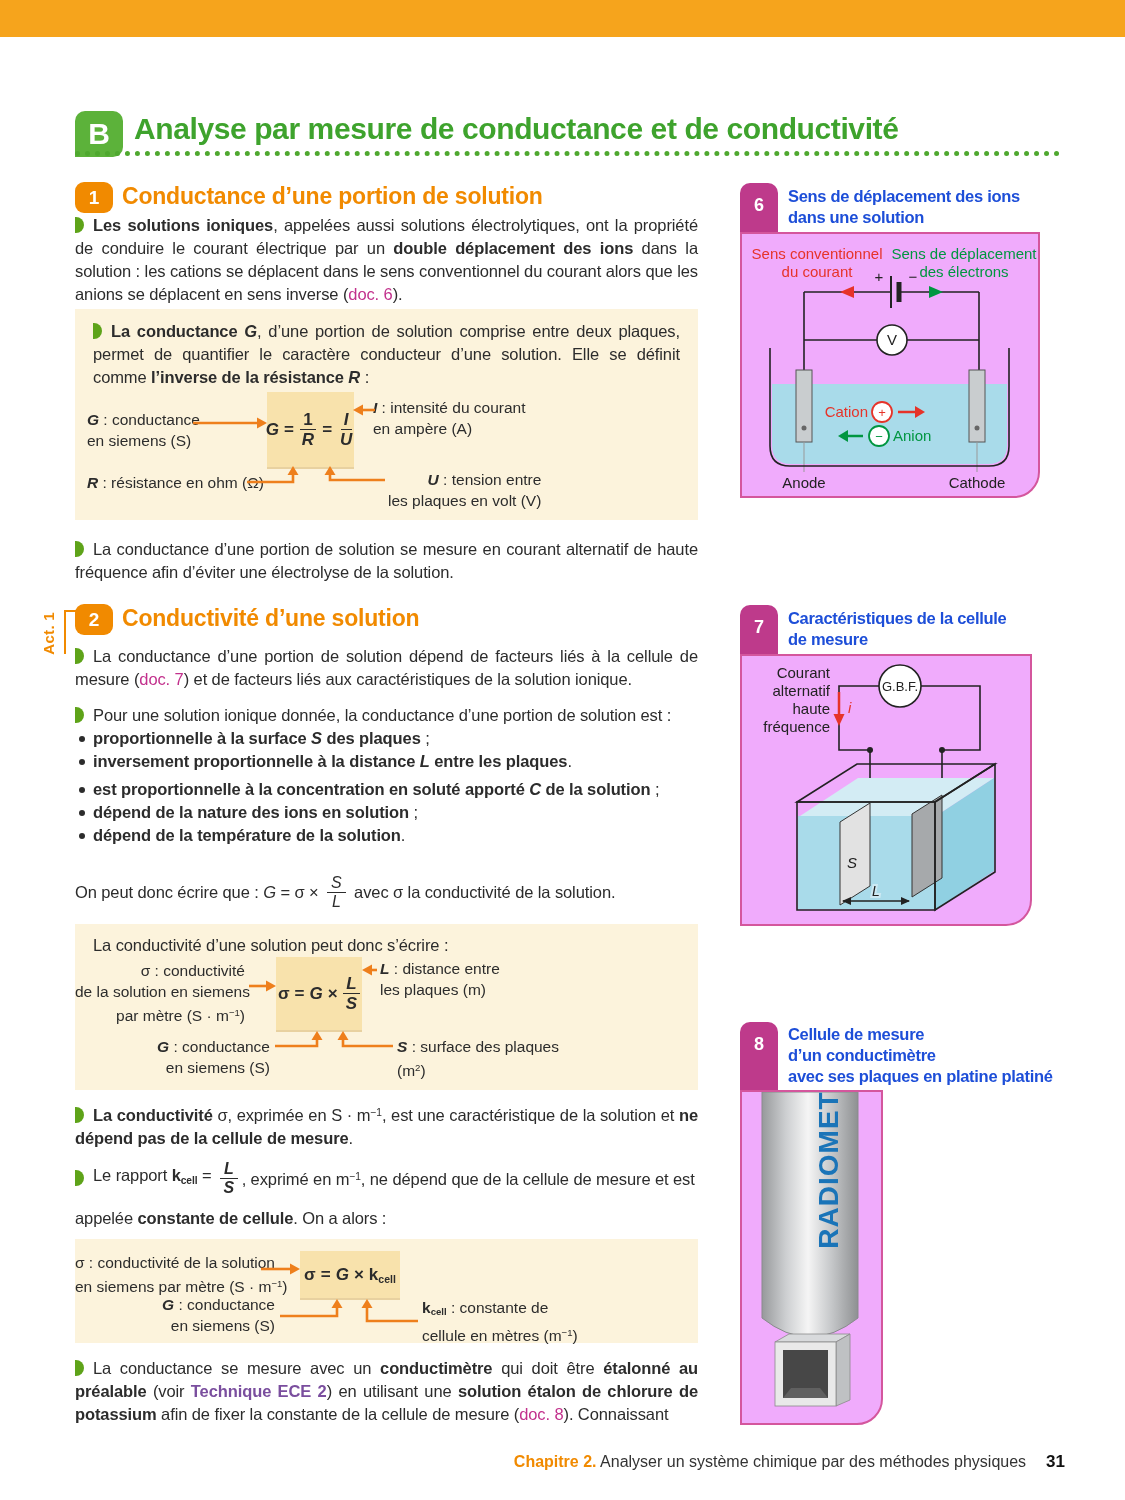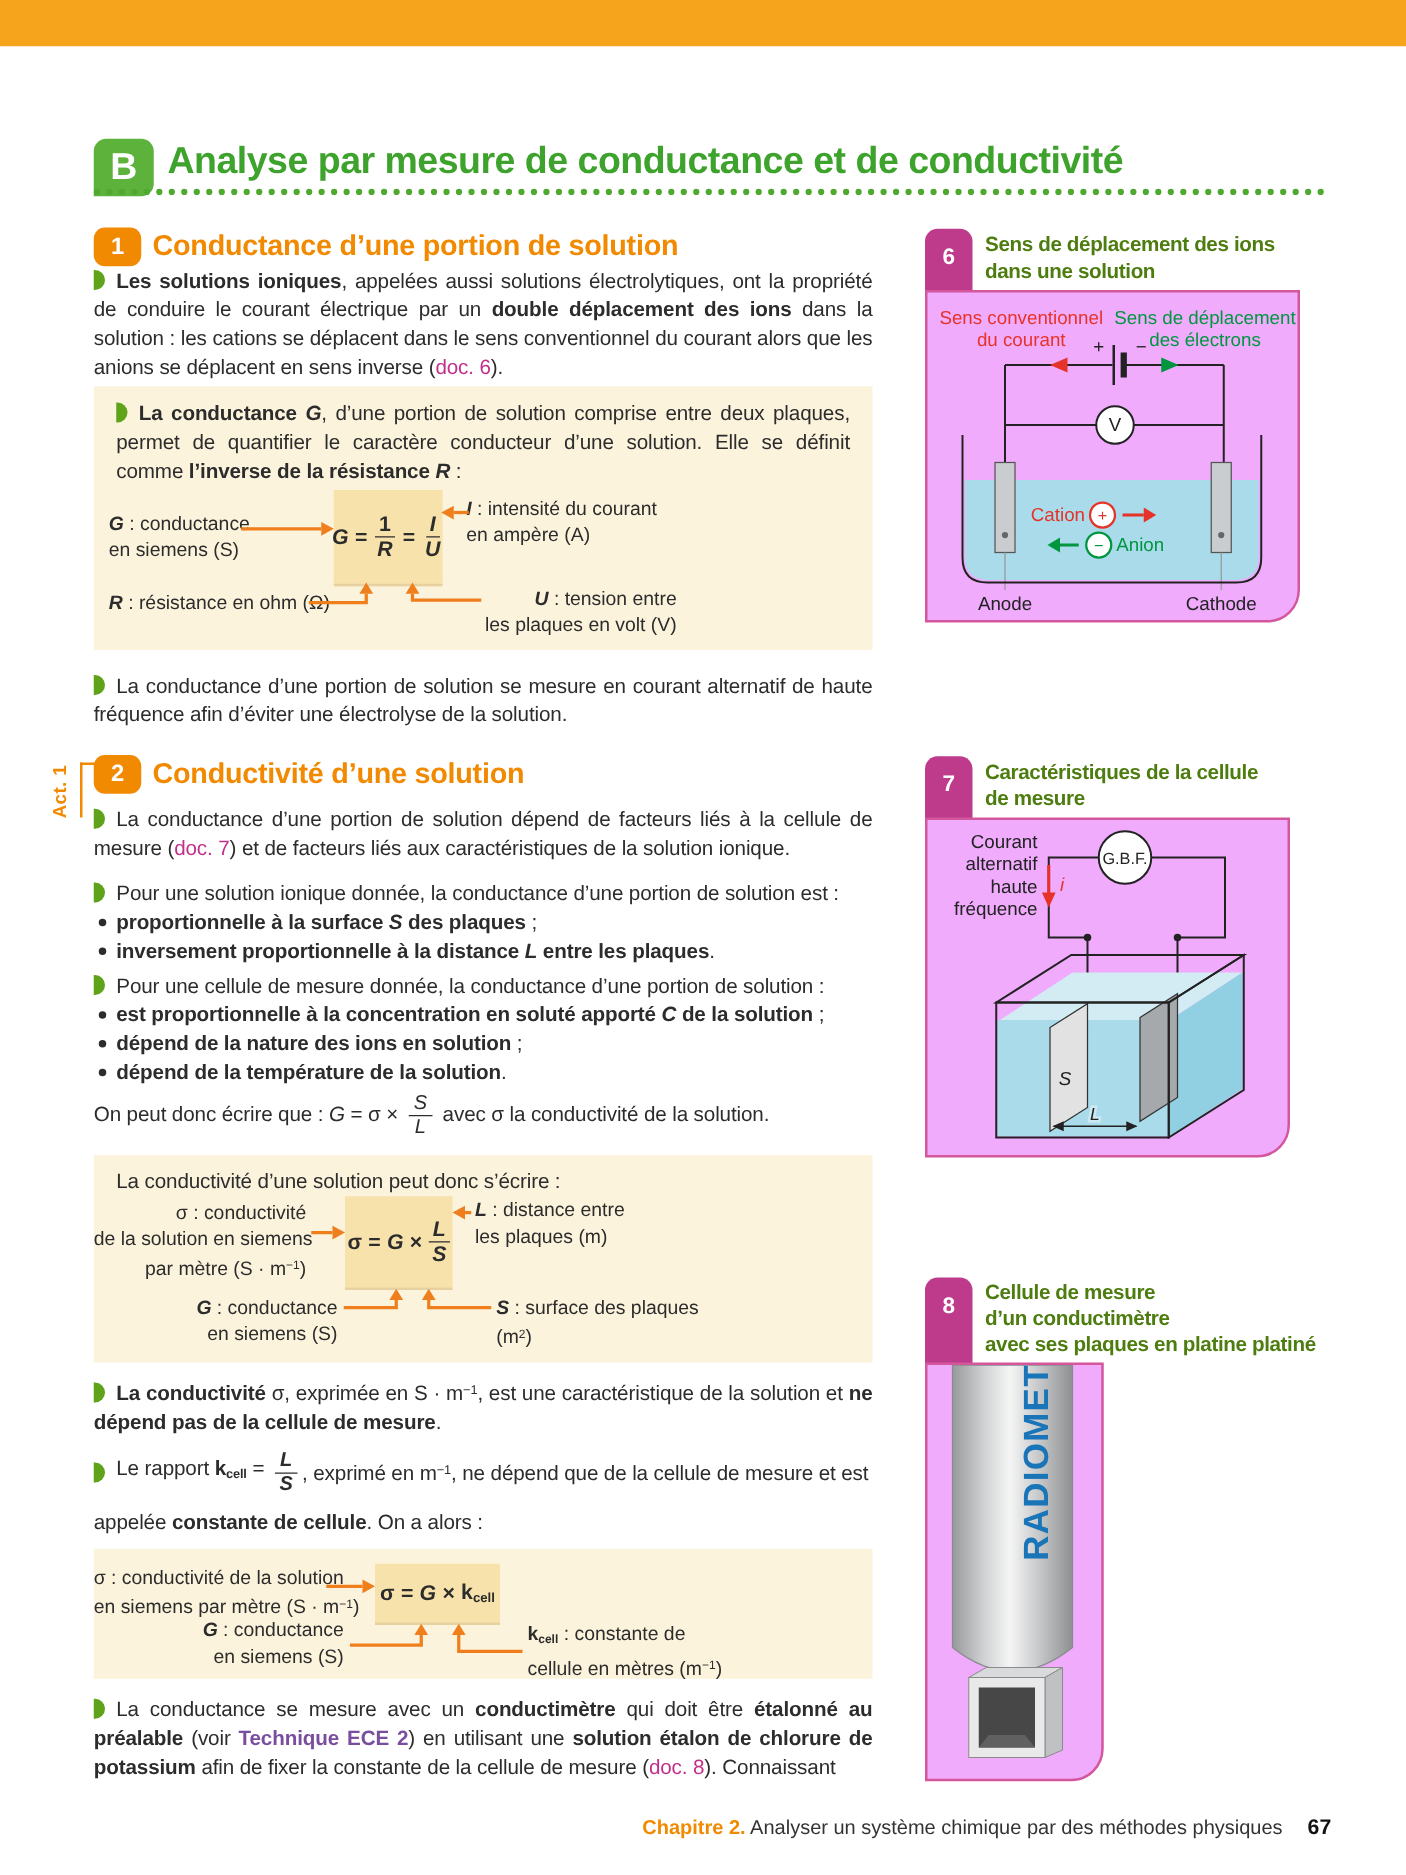--- a/index.html
+++ b/index.html
@@ -48,21 +48,21 @@
   .tfrac.bold{font-weight:700;}
   .flexline{display:flex;align-items:center;white-space:pre;}
   
   #act{left:40px;top:612px;writing-mode:vertical-rl;transform:rotate(180deg);color:#f18a00;
     font-weight:700;font-size:15px;letter-spacing:0.3px;}
   .act-line-v{left:64px;top:610px;width:2px;height:44px;background:#f18a00;}
   .act-line-h{left:64px;top:610px;width:17px;height:2px;background:#f18a00;}
   
   .doc-tab{width:38px;background:#be3a8b;border-radius:10px 10px 0 0;color:#fff;font-weight:700;
     font-size:18px;display:flex;justify-content:center;align-items:flex-start;padding-top:12px;box-sizing:border-box;}
-  .doc-title{font-size:16.5px;font-weight:700;line-height:21px;color:#4d7c0f;letter-spacing:-0.3px;white-space:nowrap;}
+  .doc-title{font-size:16.5px;font-weight:700;line-height:21px;color:#1d4ed8;letter-spacing:-0.3px;white-space:nowrap;}
   .doc-box{background:#f0abfc;border:2.5px solid #d4569d;border-radius:0 0 26px 0;box-sizing:border-box;}
   
   svg text{font-family:"Liberation Sans","DejaVu Sans",sans-serif;}
   .tc{text-anchor:middle;}
   .te{text-anchor:end;}
   .t-red{fill:#e63329;font-size:15px;}
   .t-grn{fill:#009640;font-size:15px;}
   .t-blk{fill:#222;font-size:15px;}
   
   #footer{left:75px;top:1452px;width:990px;text-align:right;font-size:16px;color:#333;}
@@ -140,21 +140,20 @@
 
   <div class="abs para" style="left:75px;top:645px;"><span class="lead"></span><span><span>La conductance d’une portion de solution dépend de facteurs liés à la cellule de mesure (</span><span class="r-doc">doc. 7</span><span>) et de facteurs liés aux caractéristiques de la solution ionique.</span></span></div>
 
   <div class="abs para" style="left:75px;top:704px;">
     <div><span class="lead"></span><span><span>Pour une solution ionique donnée, la conductance d’une portion de solution est :</span></span></div>
     <div class="bullet-line"><span class="dot"></span><span><span class="r-b">proportionnelle à la surface </span><span class="r-bi">S</span><span class="r-b"> des plaques</span><span> ;</span></span></div>
     <div class="bullet-line"><span class="dot"></span><span><span class="r-b">inversement proportionnelle à la distance </span><span class="r-bi">L</span><span class="r-b"> entre les plaques</span><span>.</span></span></div>
   </div>
 
   <div class="abs para" style="left:75px;top:778px;">
-    <div><span class="lead"></span><span><span>Pour une cellule de mesure donnée, la conductance d’une portion de solution :</span></span></div>
     <div class="bullet-line"><span class="dot"></span><span><span class="r-b">est proportionnelle à la concentration en soluté apporté </span><span class="r-bi">C</span><span class="r-b"> de la solution</span><span> ;</span></span></div>
     <div class="bullet-line"><span class="dot"></span><span><span class="r-b">dépend de la nature des ions en solution</span><span> ;</span></span></div>
     <div class="bullet-line"><span class="dot"></span><span><span class="r-b">dépend de la température de la solution</span><span>.</span></span></div>
   </div>
 
   <div class="abs para flexline" style="left:75px;top:864px;height:56px;">
     <span><span>On peut donc écrire que : </span><span class="r-i">G</span><span> = σ × </span></span>
     <span class="tfrac"><span class="n">S</span><span>L</span></span>
     <span><span> avec σ la conductivité de la solution.</span></span>
   </div>
@@ -376,16 +375,16 @@
         <polygon points="33,250 47,242 108,242 94,250" fill="#d8dadc"></polygon>
         <polygon points="94,250 108,242 108,308 94,314" fill="#bfc1c3"></polygon>
         <rect x="33" y="250" width="61" height="64" fill="#e9e9e9"></rect>
         <rect x="41" y="258" width="45" height="48" fill="#474747" stroke="none"></rect>
         <polygon points="41,306 86,306 78,296 49,296" fill="#606060" stroke="none"></polygon>
       </g>
     </svg>
   </div>
 
   <div id="footer" class="abs">
-    <span class="chap">Chapitre 2.</span><span> Analyser un système chimique par des méthodes physiques</span><span class="pg">67</span>
+    <span class="chap">Chapitre 2.</span><span> Analyser un système chimique par des méthodes physiques</span><span class="pg">31</span>
   </div>
 
 </div>
 
 </body></html>

